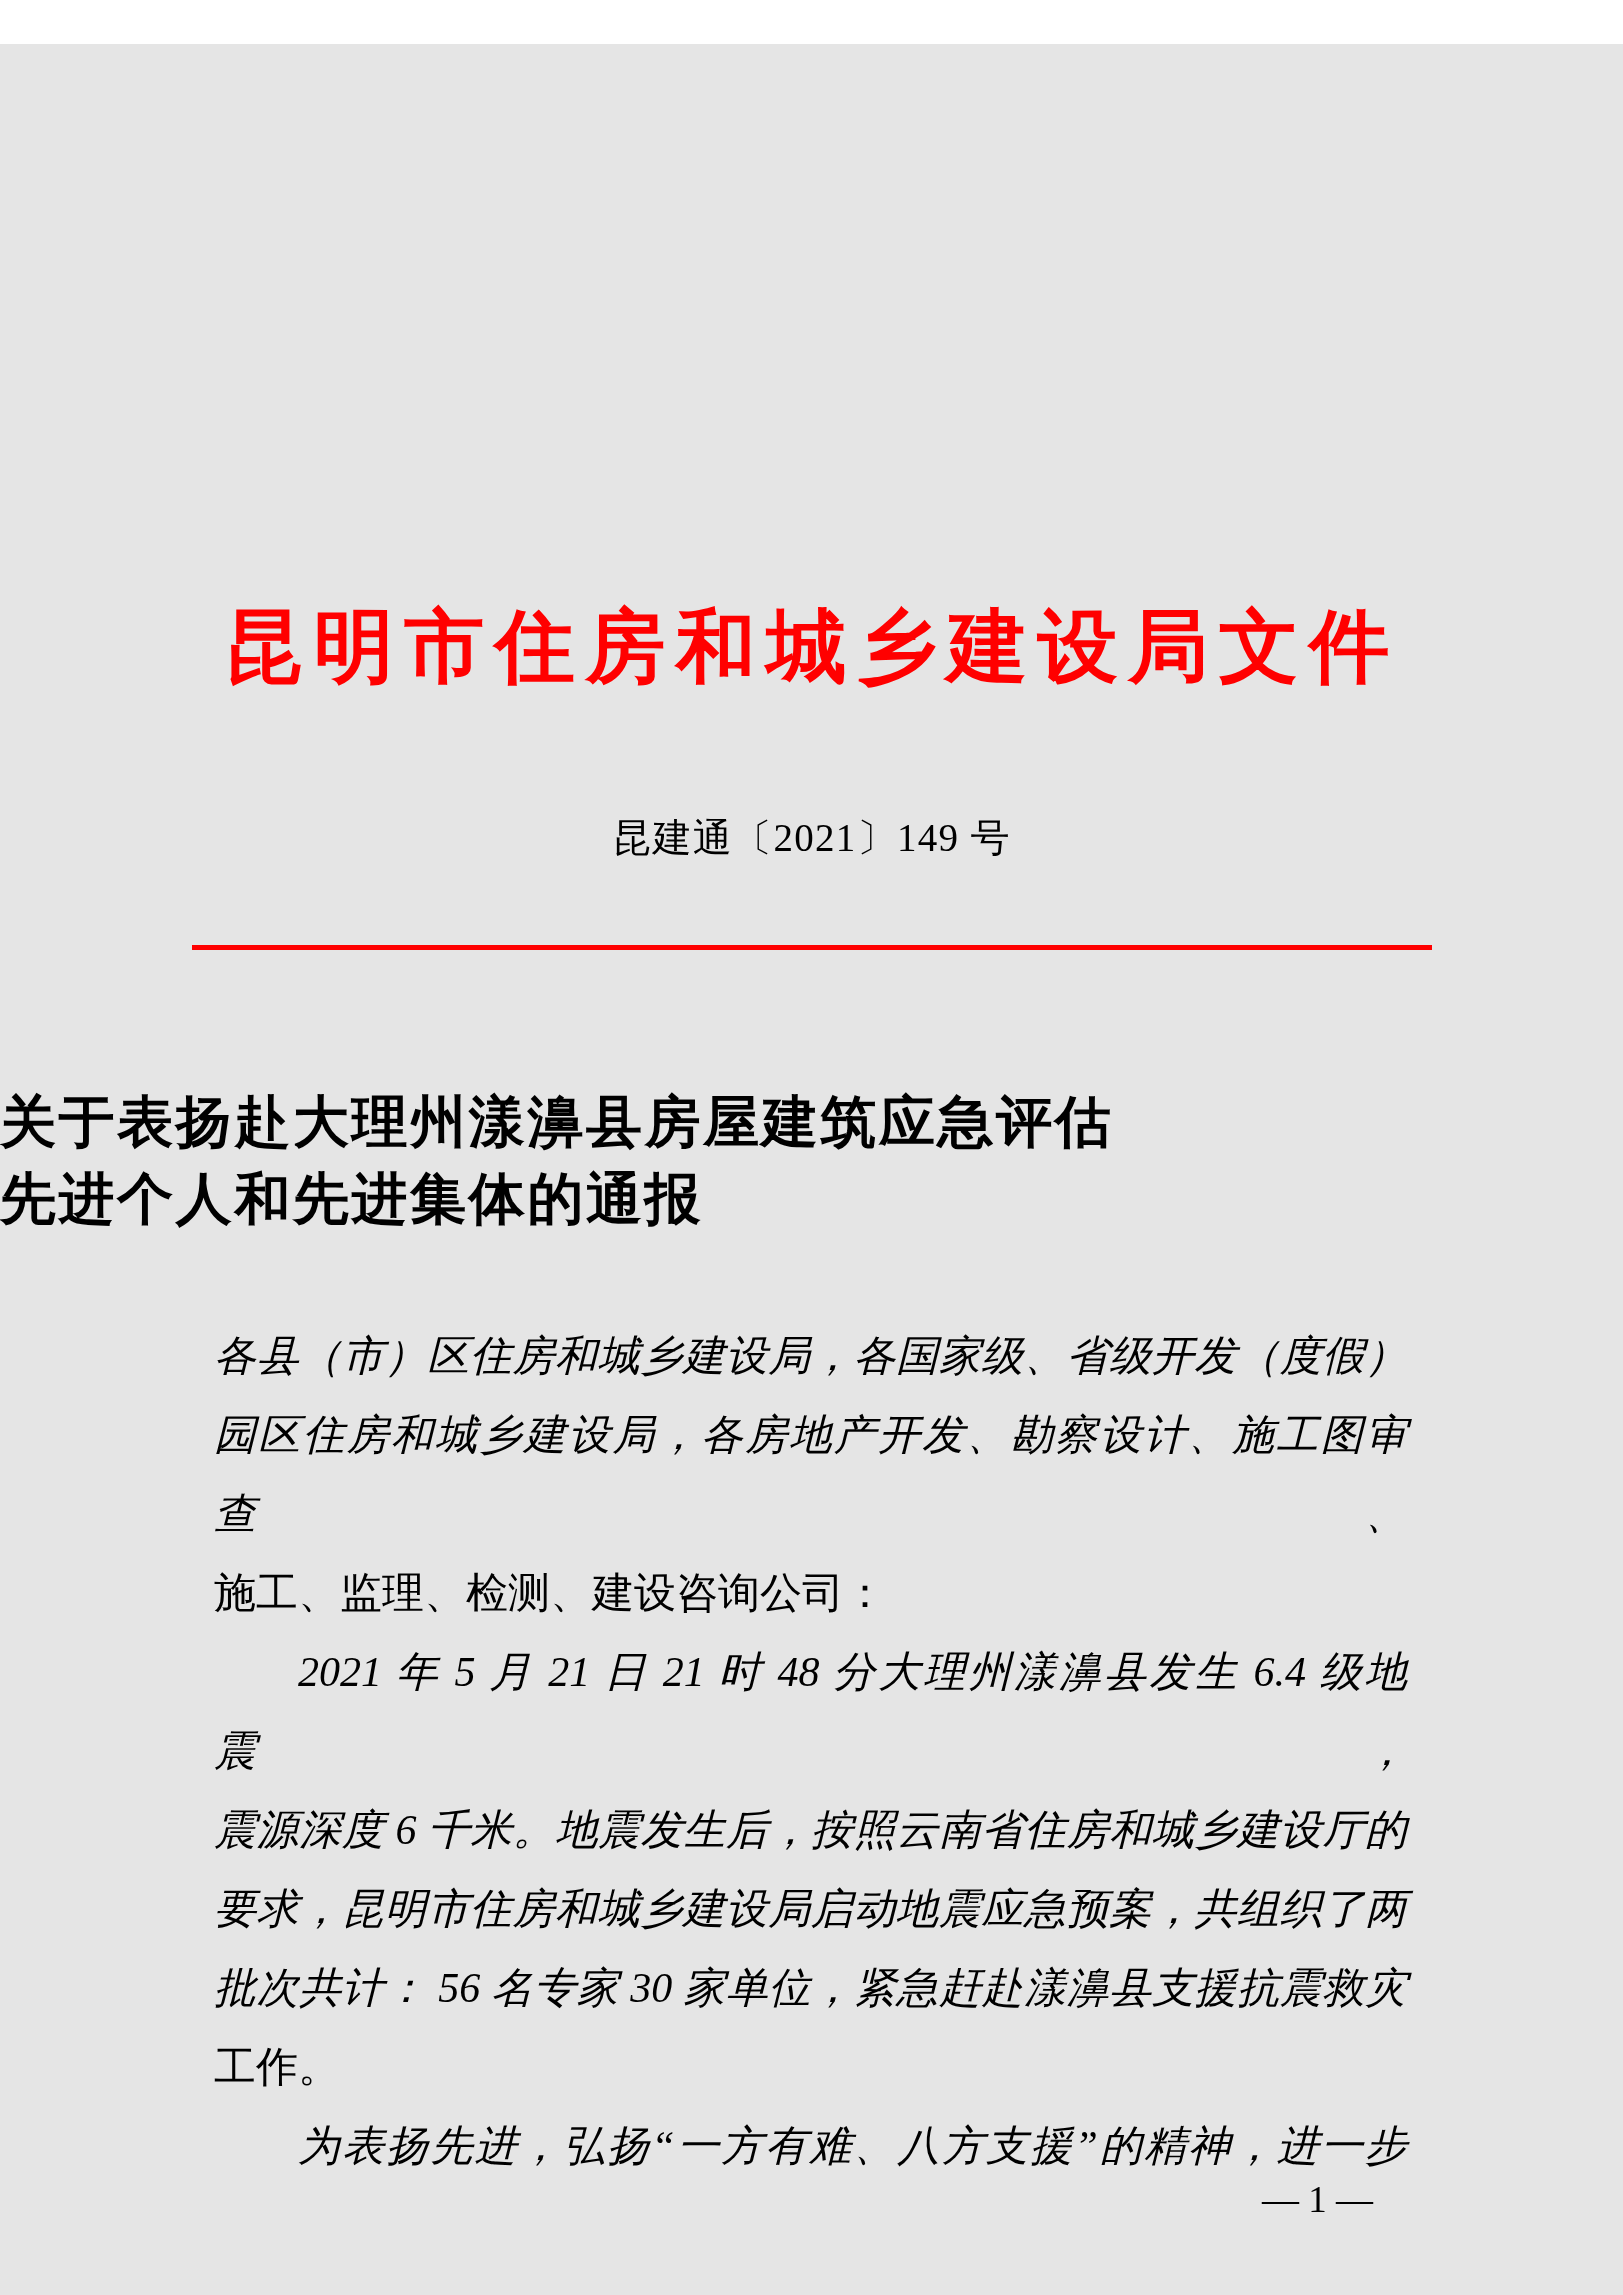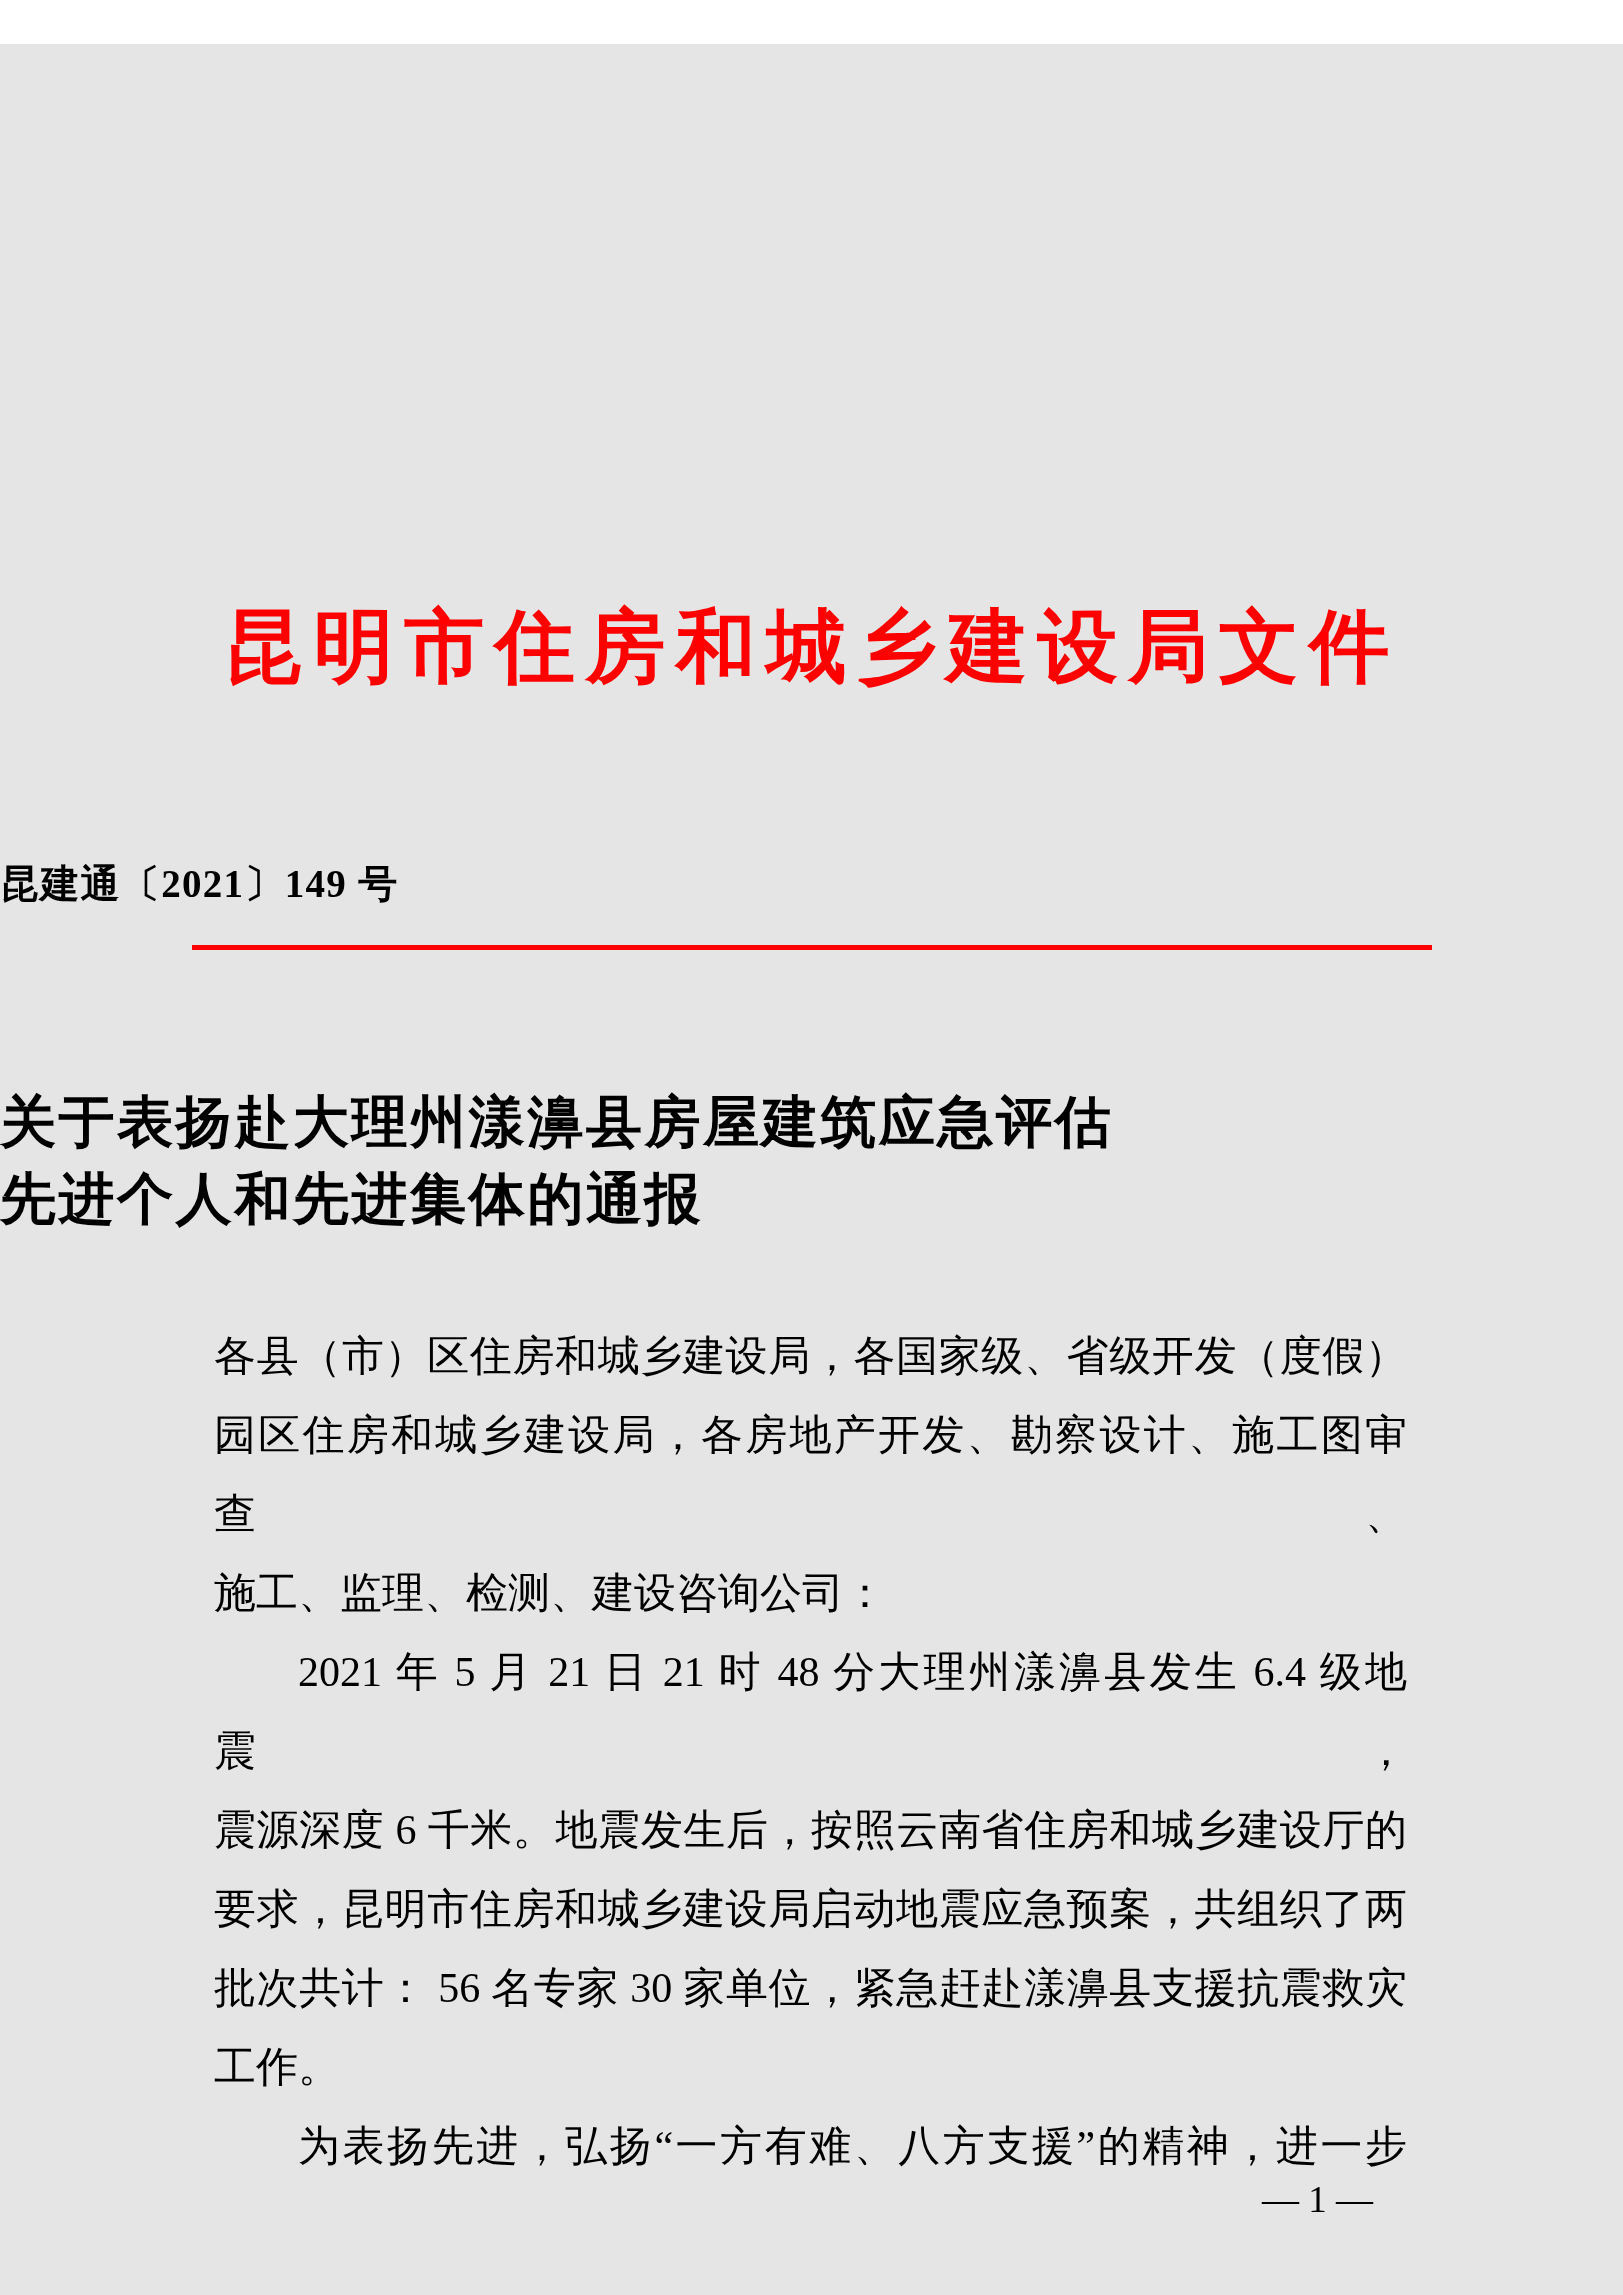--- a/index.html
+++ b/index.html
@@ -16,45 +16,44 @@
     position:absolute;top:560px;left:0;width:100%;
     text-align:center;
     font-family:"Liberation Sans", sans-serif;
     font-weight:bold;
     font-size:80px;line-height:86px;
     letter-spacing:10.5px;
     color:#ff0000;
     white-space:nowrap;
   }
   .doc-number{
-    position:absolute;top:816px;left:0;width:100%;
-    text-align:left;
+    position:absolute;top:770px;left:0;width:100%;
+    text-align:center;
     font-size:39px;line-height:47px;
     letter-spacing:1.3px;
-    font-weight:bold;
   }
   .red-line{
     position:absolute;top:901px;left:192px;
     width:1240px;height:4.6px;
     background:#ff0000;
   }
   .doc-title{
     position:absolute;top:1039px;left:0;width:100%;
     text-align:left;
     font-family:"Liberation Sans", sans-serif;
     font-weight:bold;
     font-size:56px;line-height:77px;
     letter-spacing:2.6px;
   }
   .body-text{
     position:absolute;top:1273px;left:214px;width:1193px;
     font-size:42px;line-height:79px;
   }
   .line{width:100%;}
-  .just{text-align:justify;text-align-last:justify;}
+  .just{text-align:justify;text-align-last:justify;font-style:italic;}
   .indent{text-indent:84px;}
   .page-num{
     position:absolute;top:2135px;left:1242px;width:151px;
     text-align:center;
     font-size:37px;line-height:41px;
     white-space:nowrap;
   }
 </style>
 </head>
 <body>

